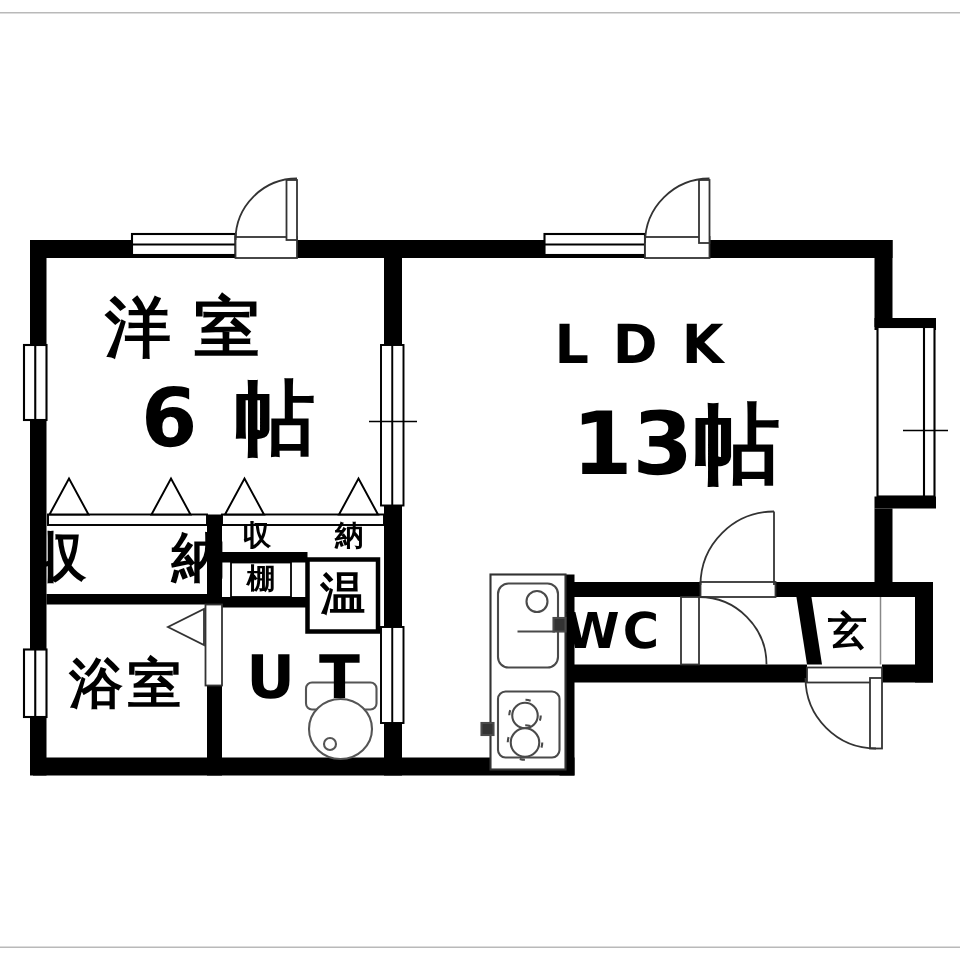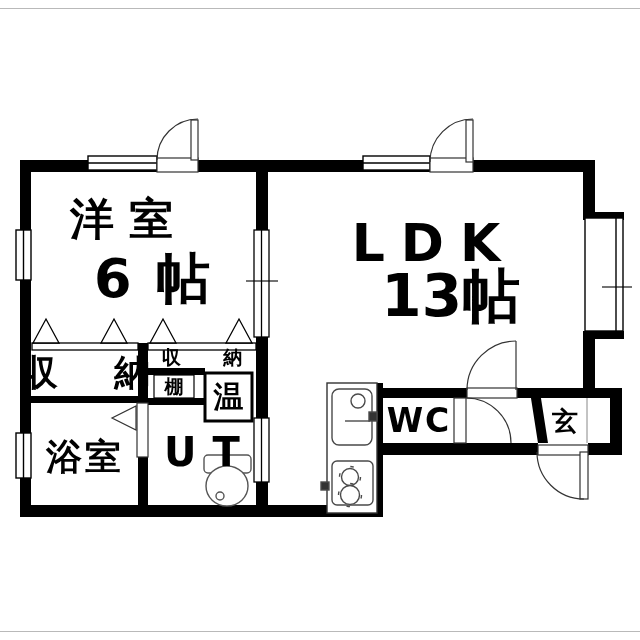--- a/index.html
+++ b/index.html
@@ -5,29 +5,29 @@
   html,body{margin:0;padding:0;background:#ffffff;}
   #stage{position:relative;width:640px;height:640px;background:#ffffff;overflow:hidden;
          font-family:"DejaVu Sans",sans-serif;}
   .hr{position:absolute;left:0;width:640px;height:1px;background:#b9b9b9;}
   #plan-svg{position:absolute;left:0;top:0;}
   .lbl{position:absolute;display:flex;align-items:center;justify-content:center;
        font-weight:bold;color:#000;line-height:1;white-space:pre;}
   .between{justify-content:space-between;}
   .w-name{left:70px;top:190px;width:142px;height:58px;font-size:44px;}
   .w-size{left:94px;top:248px;width:116px;height:62px;font-size:54px;}
-  .ldk-name{left:344px;top:214px;width:180px;height:58px;font-size:52px;letter-spacing:16px;}
+  .ldk-name{left:344px;top:202px;width:180px;height:58px;font-size:36px;letter-spacing:16px;}
   .ldk-size{left:328px;top:262px;width:192px;height:68px;font-size:58px;justify-content:flex-end;}
   .cl-left{left:34px;top:349px;width:104px;height:47px;font-size:36px;letter-spacing:22px;text-indent:22px;}
   .cl-right{left:148px;top:346px;width:108px;height:23px;font-size:19px;letter-spacing:18px;text-indent:18px;}
   .shelf{left:154px;top:375px;width:40px;height:23px;font-size:19px;}
   .onsui{left:205px;top:373px;width:47px;height:48px;font-size:30px;}
   .bath{left:32px;top:412px;width:106px;height:90px;font-size:36px;letter-spacing:3px;}
   .ut{left:148px;top:424px;width:108px;height:55px;font-size:40px;letter-spacing:16px;text-indent:16px;}
-  .wc{left:382px;top:396px;width:74px;height:49px;font-size:33px;letter-spacing:2px;}
+  .wc{left:372px;top:396px;width:74px;height:49px;font-size:33px;letter-spacing:2px;}
   .genkan{left:541px;top:396px;width:48px;height:49px;font-size:26px;}
 </style>
 </head>
 <body>
 
 <div id="stage">
   <div class="hr" style="top:8px"></div>
   <div class="hr" style="top:631px"></div>
 
   <svg id="plan-svg" width="640" height="640" viewBox="0 0 640 640">

